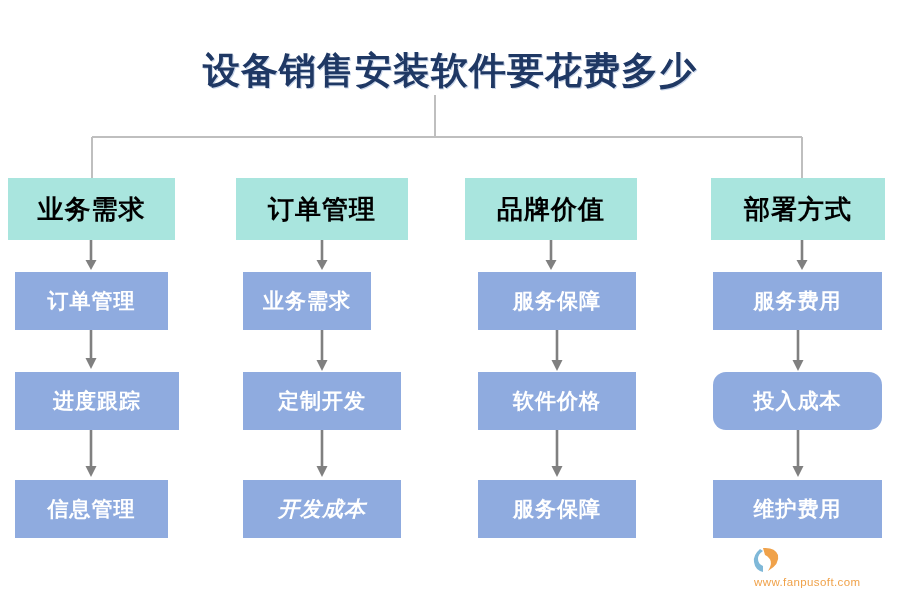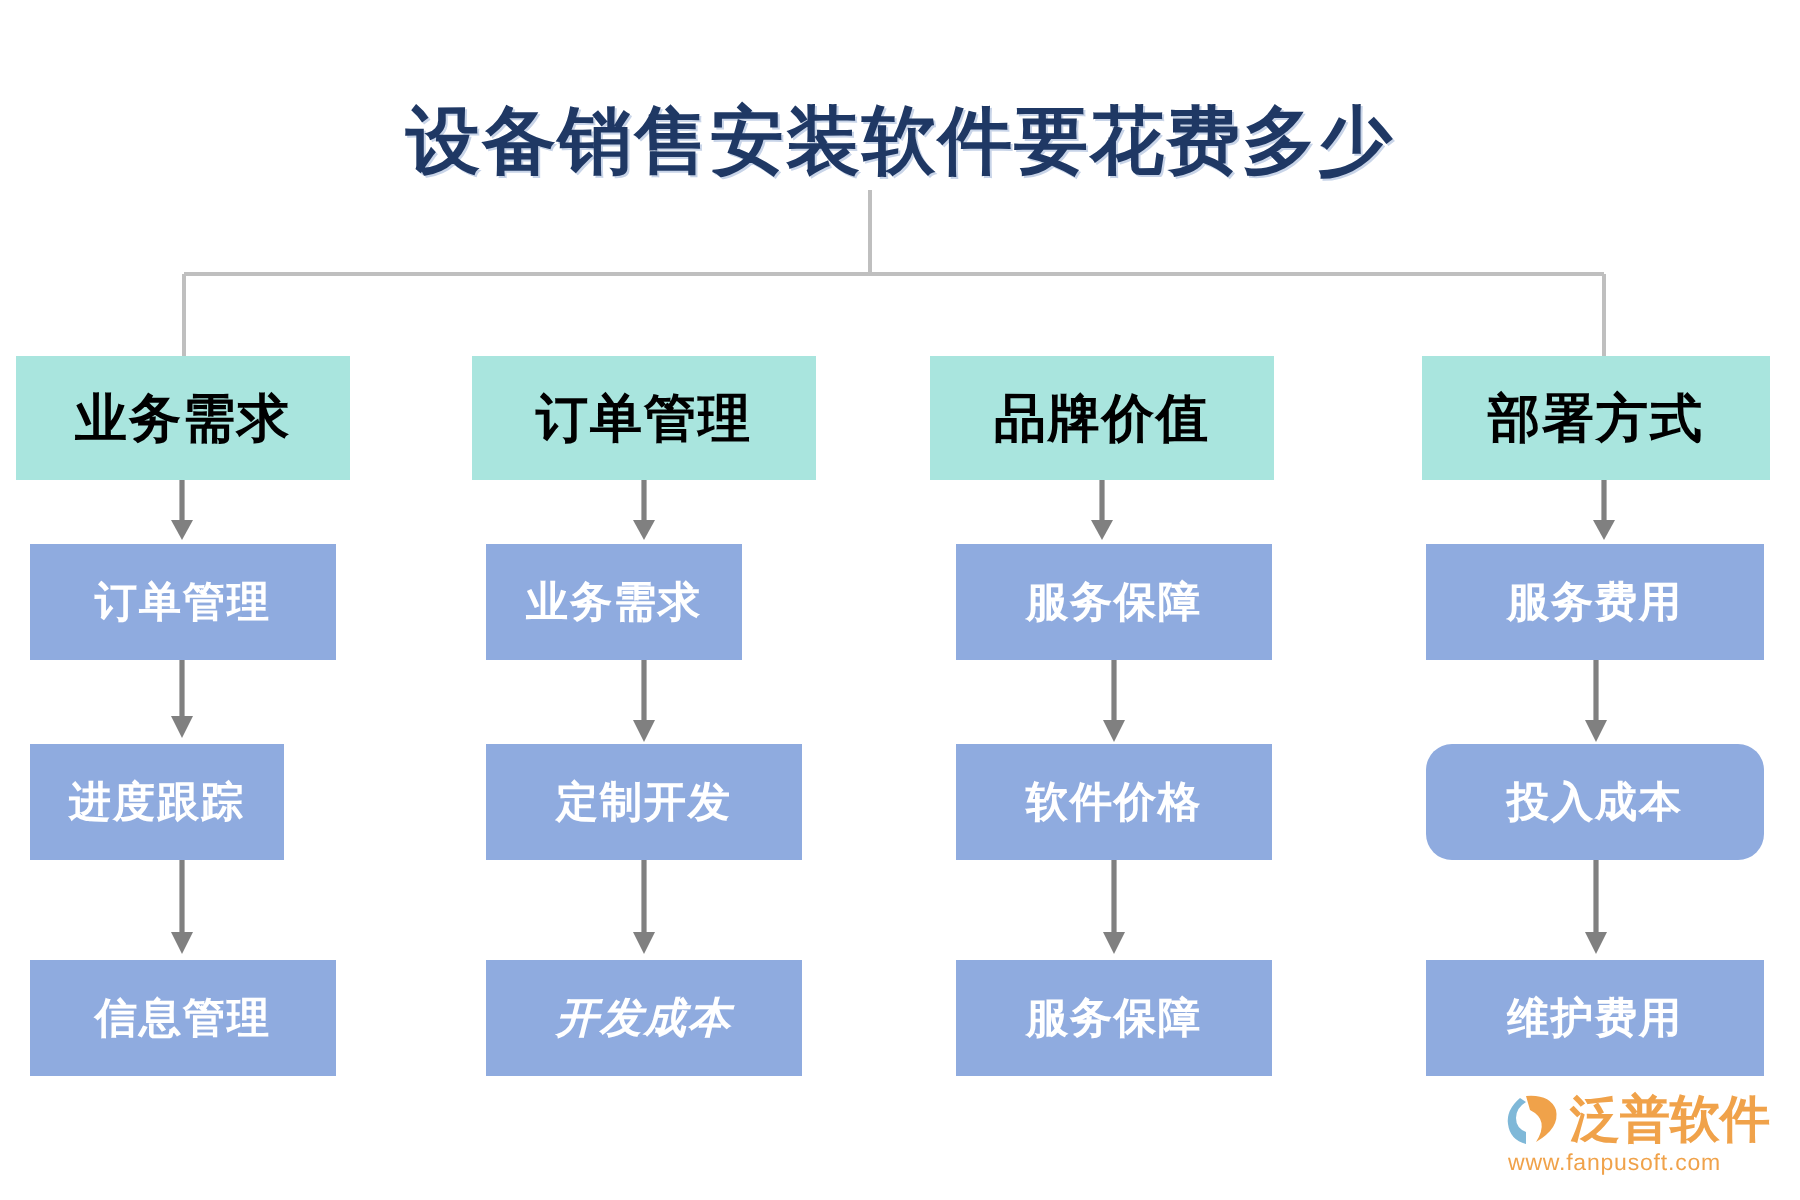--- a/index.html
+++ b/index.html
@@ -168,21 +168,21 @@
 
     <div class="node-box" style="left:7px; top:94px; width:153px;text-align:center;">订单管理</div>
 
     <svg class="arrow" style="left:76px; top:152px;" viewBox="0 0 14 32">
       <line x1="7" y1="0" x2="7" y2="32" stroke="#808080" stroke-width="2.6"></line>
     </svg>
     <svg class="arrow" style="left:76px; top:170px; height:22px;" viewBox="0 0 14 22">
       <polygon points="1.5,10 12.5,10 7,21" fill="#808080"></polygon>
     </svg>
 
-    <div class="node-box" style="left:7px; top:194px; width:127px;">进度跟踪</div>
+    <div class="node-box" style="left:7px; top:194px; width:164px;">进度跟踪</div>
 
     <svg class="arrow" style="left:76px; top:252px; height:48px;" viewBox="0 0 14 48">
       <line x1="7" y1="0" x2="7" y2="37" stroke="#808080" stroke-width="2.6"></line>
       <polygon points="1.5,36 12.5,36 7,47" fill="#808080"></polygon>
     </svg>
 
     <div class="node-box" style="left:7px; top:302px; width:153px;">信息管理</div>
   </div>
 
   <div class="column" style="left:236px; width:172px;">
@@ -259,18 +259,17 @@
 
     <div class="node-box" style="left:2px; top:302px; width:169px;">维护费用</div>
   </div>
 
   <div id="logo">
     <div id="logo-row">
       <svg width="30" height="28" viewBox="0 0 30 28">
         <path d="M8 3 Q1 9 2 16 Q3 24 11 26 L11 20 Q6 18 6 13 Q6 8 11 5 Z" fill="#7fb8d8"></path>
         <path d="M11 2 Q23 1 26 9 Q28 18 16 25 Q23 14 13 9 Z" fill="#f0a24a"></path>
       </svg>
-      <span id="logo-text">泛普软件</span>
     </div>
     <div id="logo-url">www.fanpusoft.com</div>
   </div>
 
 </div>
 
 </body></html>

